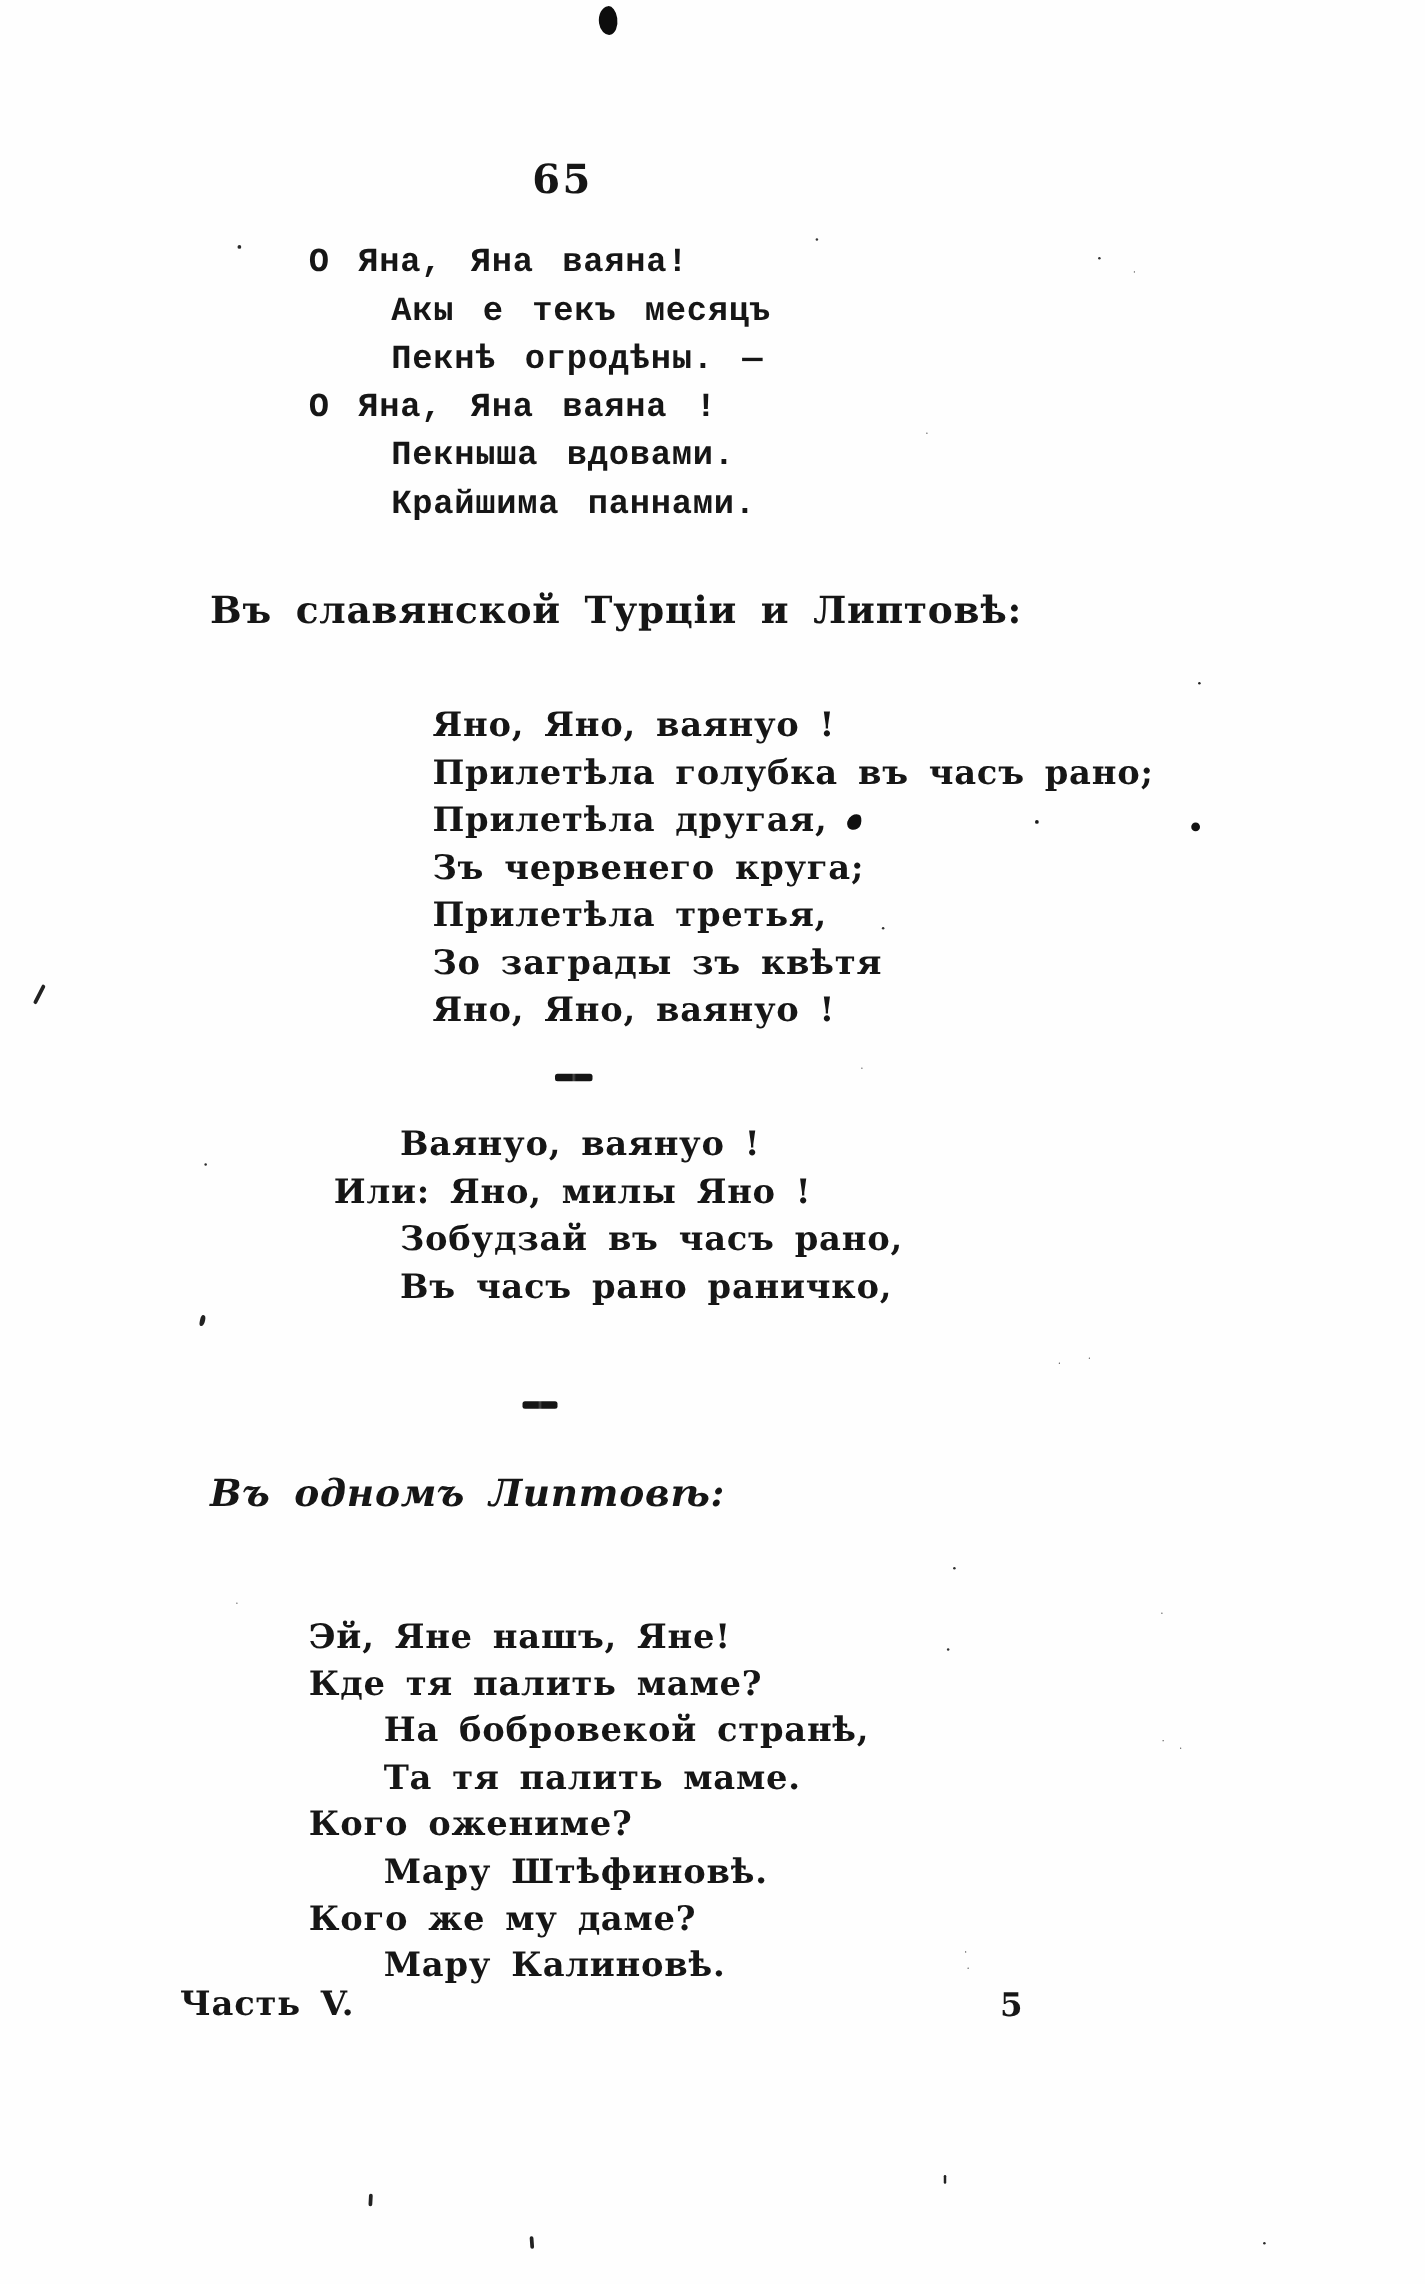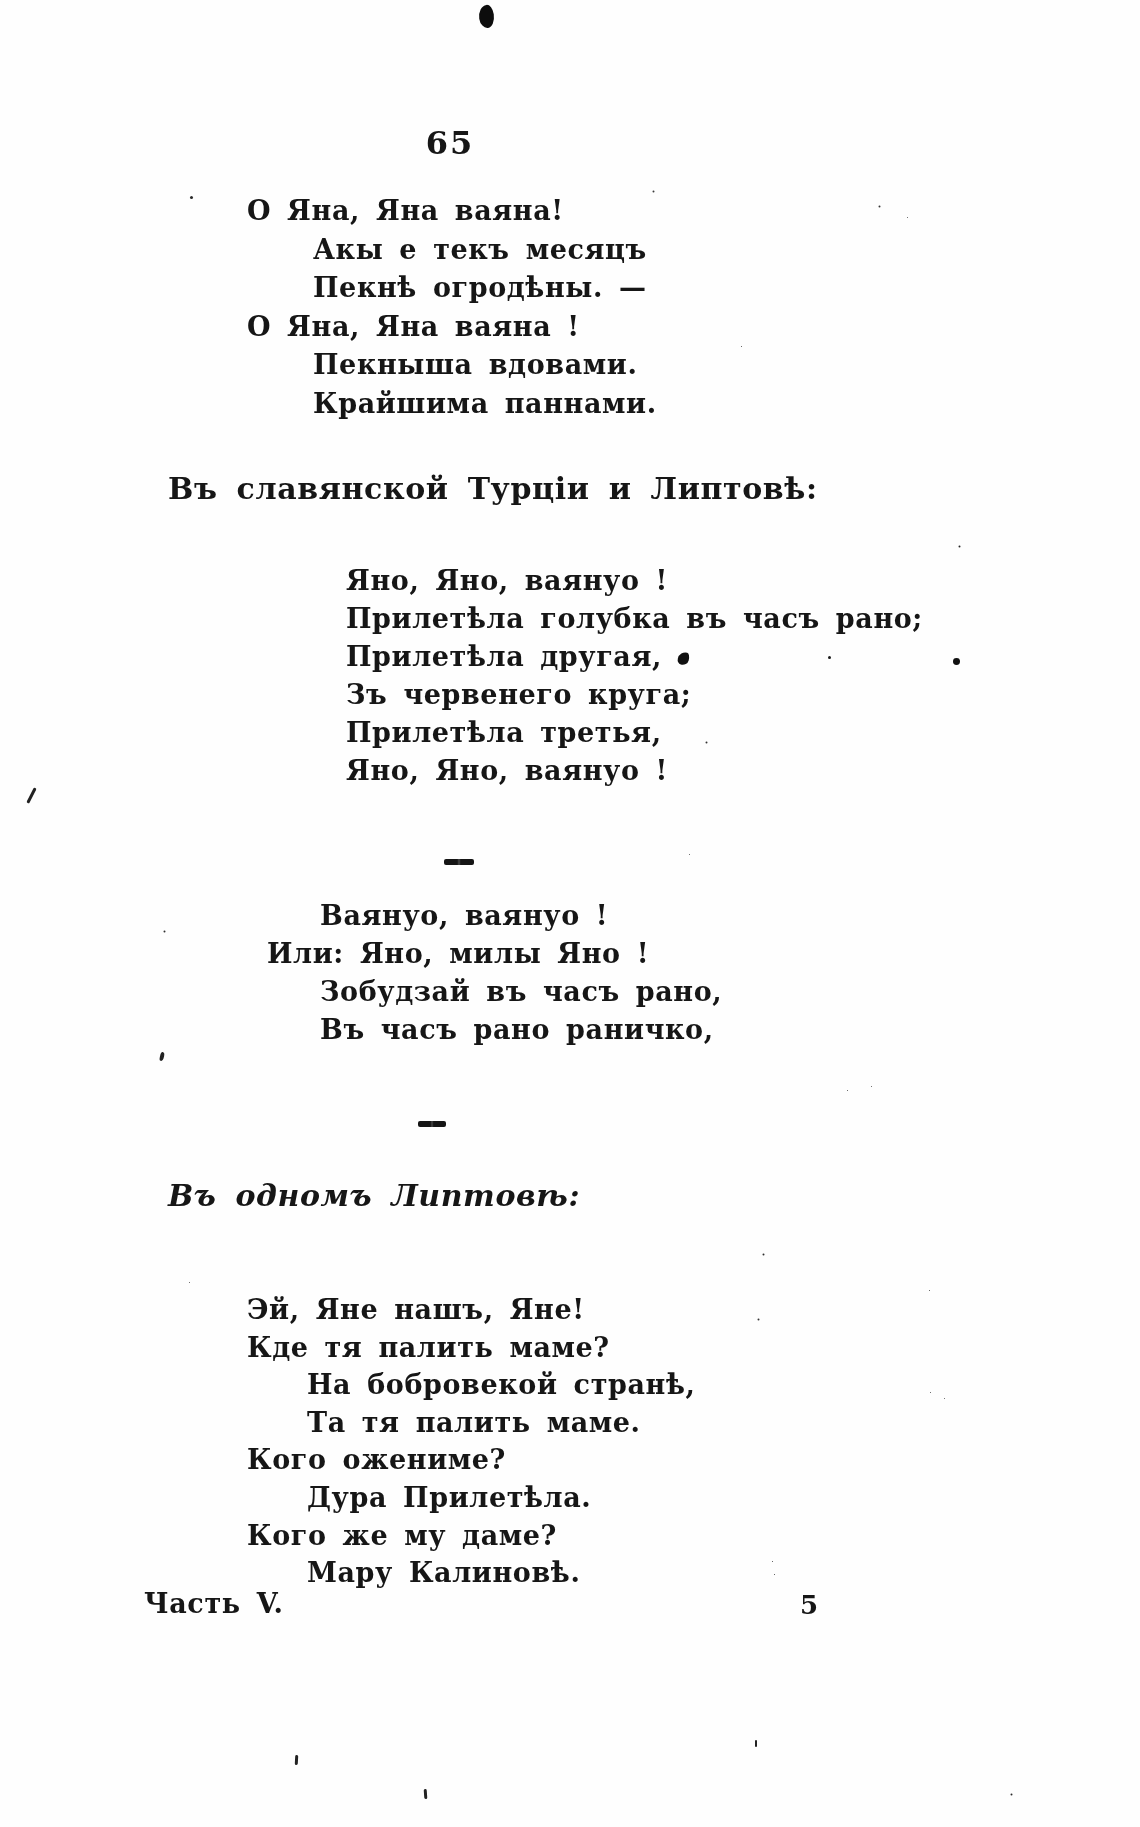--- a/index.html
+++ b/index.html
@@ -67,37 +67,38 @@
 </style>
 </head>
 <body>
 
 <div class="page">
 
   <div class="blob-top"></div>
 
   <div class="pagenum">65</div>
 
-  <div class="stanza" style="left:247px;top:192px;--lh:38.5px;--ind:66px;">
+  <div class="stanza" style="left:247px;top:192px;font-family:Liberation Mono, monospace;--lh:38.5px;--ind:66px;">
     <div class="line">О Яна, Яна ваяна!</div>
     <div class="line ind">Акы е текъ месяцъ</div>
     <div class="line ind">Пекнѣ огродѣны. —</div>
     <div class="line">О Яна, Яна ваяна !</div>
     <div class="line ind">Пекныша вдовами.</div>
     <div class="line ind">Крайшима паннами.</div>
   </div>
 
   <div class="heading" style="left:168px;top:471px;">Въ славянской Турціи и Липтовѣ:</div>
 
   <div class="stanza" style="left:346px;top:562px;--lh:38px;">
     <div class="line">Яно, Яно, ваянуо !</div>
     <div class="line">Прилетѣла голубка въ часъ рано;</div>
     <div class="line"><span>Прилетѣла другая,</span><span class="ink-mark"></span></div>
     <div class="line">Зъ червенего круга;</div>
     <div class="line">Прилетѣла третья,</div>
+    <div class="line">Зо заграды зъ квѣтя</div>
     <div class="line">Яно, Яно, ваянуо !</div>
   </div>
 
   <div class="divider" id="divider1"></div>
 
   <div class="stanza" style="left:267px;top:897px;--lh:38px;--ind:53px;">
     <div class="line ind">Ваянуо, ваянуо !</div>
     <div class="line">Или: Яно, милы Яно !</div>
     <div class="line ind">Зобудзай въ часъ рано,</div>
     <div class="line ind">Въ часъ рано раничко,</div>
@@ -106,21 +107,21 @@
   <div class="divider" id="divider2"></div>
 
   <div class="heading" style="left:168px;top:1178px;font-style:italic;">Въ одномъ Липтовѣ:</div>
 
   <div class="stanza" style="left:247px;top:1291px;--lh:37.6px;--ind:60px;">
     <div class="line">Эй, Яне нашъ, Яне!</div>
     <div class="line">Кде тя палить маме?</div>
     <div class="line ind">На бобровекой странѣ,</div>
     <div class="line ind">Та тя палить маме.</div>
     <div class="line">Кого ожениме?</div>
-    <div class="line ind">Дура Прилетѣла.</div>
+    <div class="line ind">Мару Штѣфиновѣ.</div>
     <div class="line">Кого же му даме?</div>
     <div class="line ind">Мару Калиновѣ.</div>
   </div>
 
   <div class="footer-left" style="left:144px;top:1588px;">Часть V.</div>
 
   <div class="footer-sig" style="left:800px;top:1590px;">5</div>
 
   <div class="specks"></div>
   <div class="tick" id="tick1"></div>

